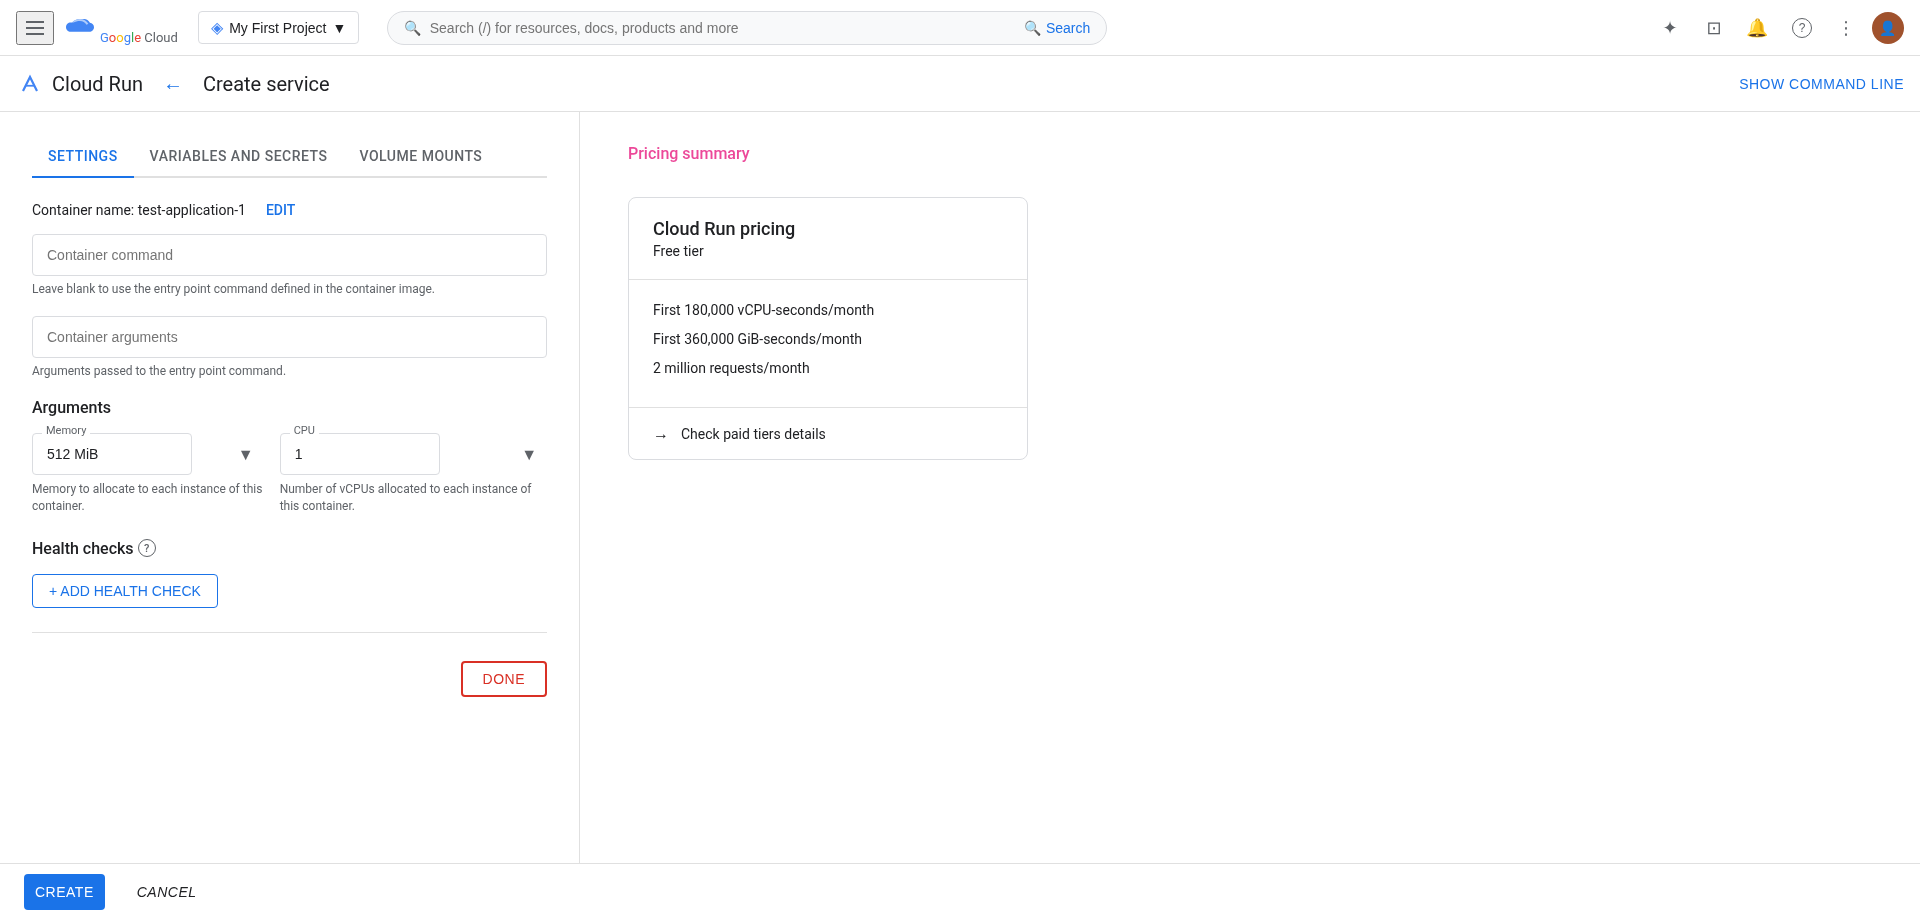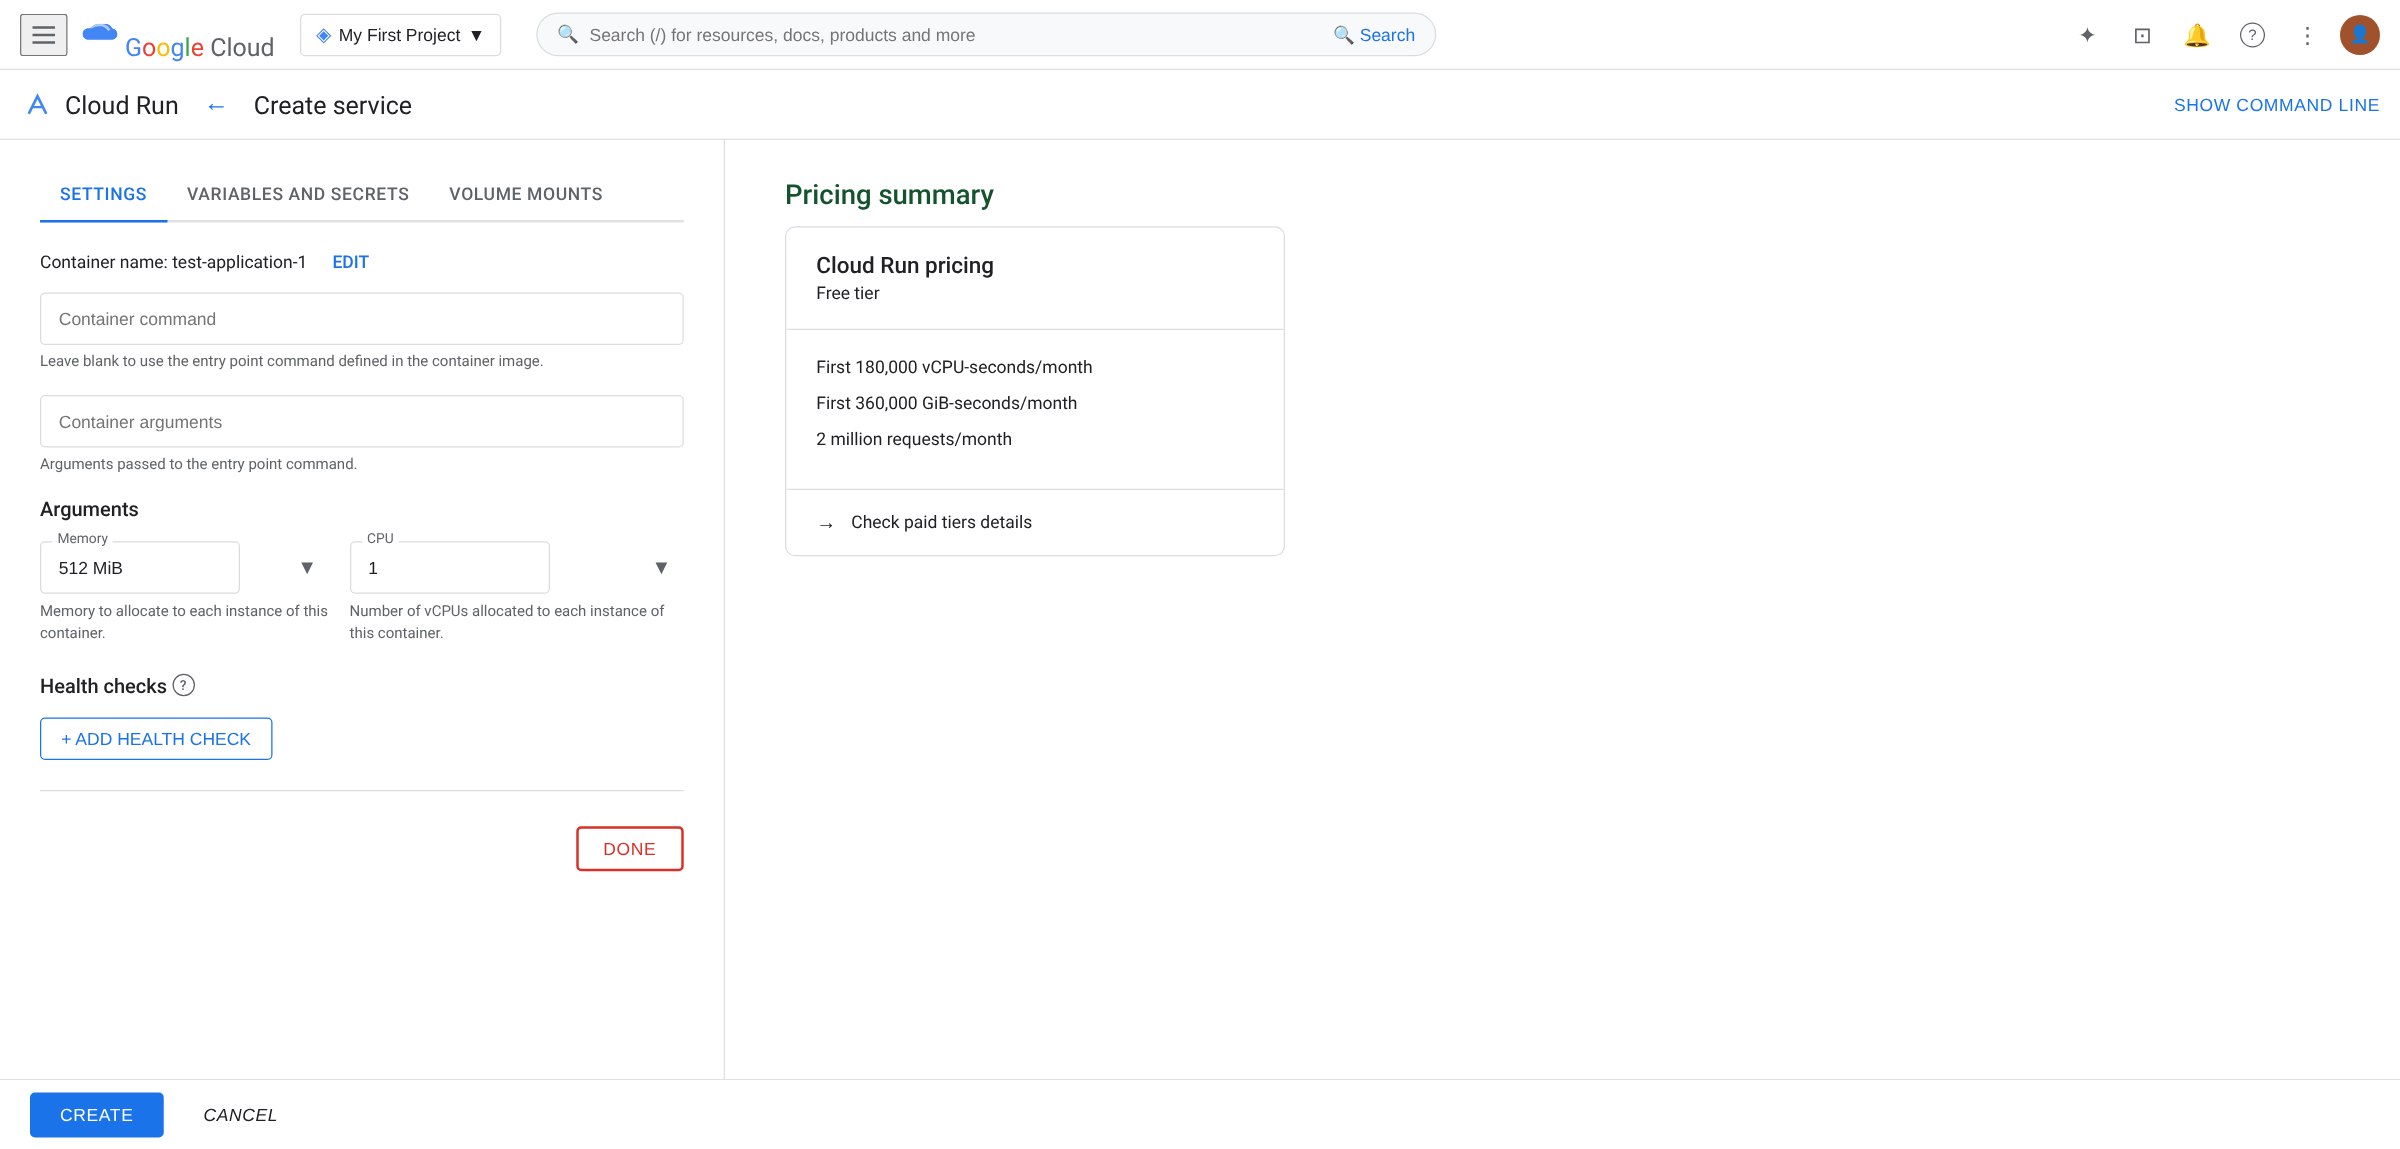--- a/index.html
+++ b/index.html
@@ -6,21 +6,21 @@
     body { font-family: 'Google Sans', Roboto, Arial, sans-serif; font-size: 14px; color: #202124; background: #fff; height: 919px; overflow: hidden; display: flex; flex-direction: column; }
 
     
     .top-nav {
       display: flex; align-items: center; height: 56px; padding: 0 16px;
       border-bottom: 1px solid #e0e0e0; flex-shrink: 0; gap: 12px;
     }
     .hamburger { cursor: pointer; display: flex; flex-direction: column; gap: 4px; padding: 8px; }
     .hamburger span { display: block; width: 18px; height: 2px; background: #5f6368; }
     .google-cloud-logo { display: flex; align-items: center; gap: 6px; margin-right: 8px; }
-    .logo-text { font-size: 20px; color: #5f6368; white-space: nowrap; margin-top: 20px; }
+    .logo-text { font-size: 13px; color: #5f6368; white-space: nowrap; margin-top: 20px; }
     .logo-text .g { color: #4285f4; }
     .logo-text .o1 { color: #ea4335; }
     .logo-text .o2 { color: #fbbc04; }
     .logo-text .gl { color: #4285f4; }
     .logo-text .e { color: #34a853; }
     .project-selector {
       display: flex; align-items: center; gap: 6px; padding: 6px 12px;
       border: 1px solid #dadce0; border-radius: 4px; cursor: pointer; background: #fff;
       font-size: 14px; color: #202124;
     }
@@ -129,32 +129,32 @@
       border-radius: 4px; letter-spacing: 0.5px;
     }
 
     
     .bottom-bar {
       position: fixed; bottom: 0; left: 0; right: 0; height: 56px;
       background: #fff; border-top: 1px solid #e0e0e0;
       display: flex; align-items: center; padding: 0 24px; gap: 16px; z-index: 10;
     }
     .create-btn {
-      background: #1a73e8; color: #fff; border: none; padding: 10px 24px;
+      background: #1a73e8; color: #fff; border: none; padding: 10px 11px;
       font-size: 14px; font-weight: 500; border-radius: 4px; cursor: pointer;
       letter-spacing: 0.5px;
     }
     .cancel-btn {
       background: transparent; color: #202124; border: none; padding: 10px 16px;
       font-size: 14px; font-weight: 500; cursor: pointer; letter-spacing: 0.5px; font-style: italic;
     }
 
     
     .right-panel { flex: 1; padding: 32px 48px; overflow-y: auto; }
-    .pricing-title { font-size: 22px; font-weight: 500; color: #14532d; margin-bottom: 12px; }
+    .pricing-title { font-size: 16px; font-weight: 500; color: #ec4899; margin-bottom: 34px; }
     .pricing-card {
       border: 1px solid #dadce0; border-radius: 8px; overflow: hidden;
       max-width: 400px;
     }
     .pricing-card-header { padding: 20px 24px; border-bottom: 1px solid #e0e0e0; }
     .pricing-name { font-size: 18px; font-weight: 500; color: #202124; margin-bottom: 4px; }
     .pricing-tier { font-size: 14px; color: #202124; }
     .pricing-card-body { padding: 20px 24px; border-bottom: 1px solid #e0e0e0; }
     .pricing-item { font-size: 14px; color: #202124; margin-bottom: 8px; line-height: 1.5; }
     .pricing-card-footer { padding: 16px 24px; display: flex; align-items: center; gap: 12px; cursor: pointer; }

